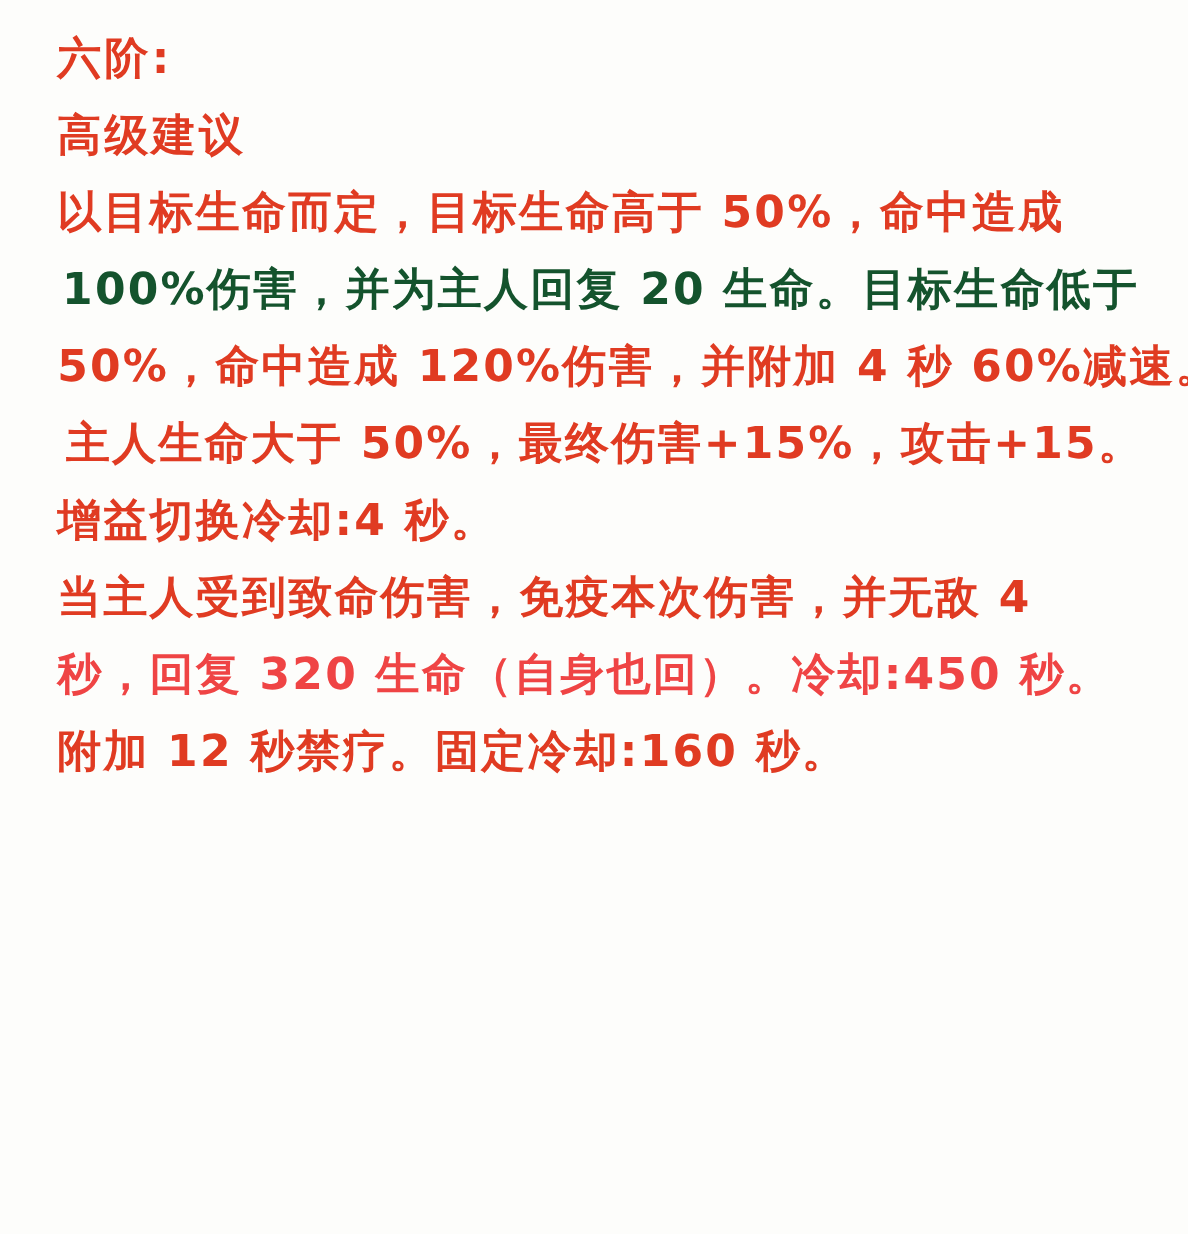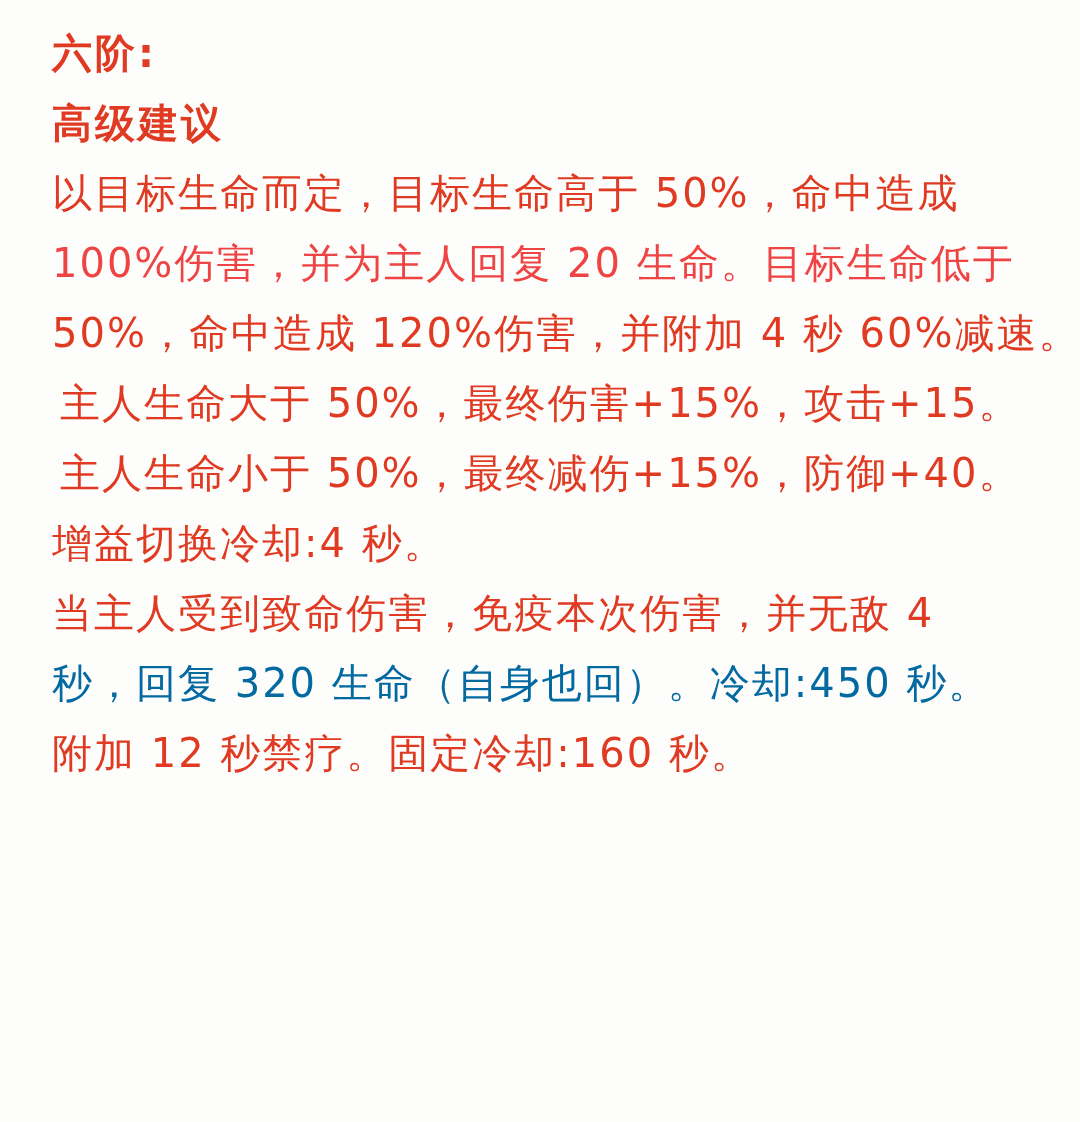--- a/index.html
+++ b/index.html
@@ -27,39 +27,38 @@
     line-height: 70px;
     letter-spacing: 2px;
     white-space: pre;
     font-weight: 500;
   }
   .heading {
     font-weight: 700;
     letter-spacing: 3px;
   }
   .body-line {
-    font-weight: 400;
+    font-weight: 700;
   }
   .indent {
     padding-left: 8px;
   }
 </style>
 </head>
 <body style="background: rgb(253, 253, 251);">
 
 <div class="page">
 
   <div class="line heading" style="color: rgb(224, 59, 34);">六阶:</div>
 
   <div class="line heading" style="color: rgb(224, 59, 34);">高级建议</div>
   <div class="line body-line" style="color: rgb(224, 59, 34);">以目标生命而定，目标生命高于 50%，命中造成</div>
-  <div class="line body-line" style="color: #ef4444;">100%伤害，并为主人回复 20 生命。目标生命低于</div>
+  <div class="line body-line" style="color: #14532d; text-align: center;">100%伤害，并为主人回复 20 生命。目标生命低于</div>
   <div class="line body-line" style="color: rgb(224, 59, 34);">50%，命中造成 120%伤害，并附加 4 秒 60%减速。</div>
 
   <div class="line body-line indent" style="color: rgb(224, 59, 34);">主人生命大于 50%，最终伤害+15%，攻击+15。</div>
-  <div class="line body-line indent" style="color: rgb(224, 59, 34);">主人生命小于 50%，最终减伤+15%，防御+40。</div>
   <div class="line body-line" style="color: rgb(224, 59, 34);">增益切换冷却:4 秒。</div>
   <div class="line body-line" style="color: rgb(224, 59, 34);">当主人受到致命伤害，免疫本次伤害，并无敌 4</div>
-  <div class="line body-line" style="color: #0369a1;">秒，回复 320 生命（自身也回）。冷却:450 秒。</div>
+  <div class="line body-line" style="color: #ef4444;">秒，回复 320 生命（自身也回）。冷却:450 秒。</div>
 
   <div class="line body-line" style="color: rgb(224, 59, 34);">附加 12 秒禁疗。固定冷却:160 秒。</div>
 
 </div>
 
 </body></html>

